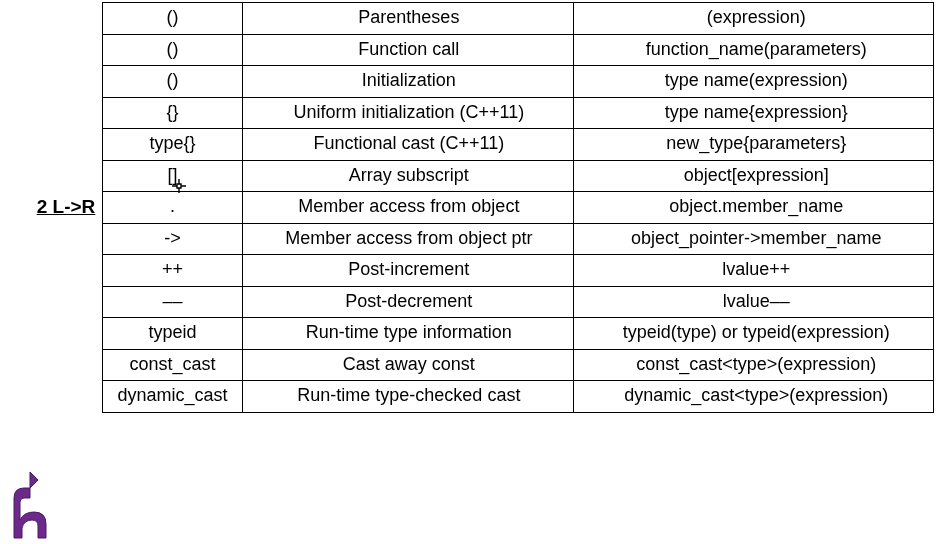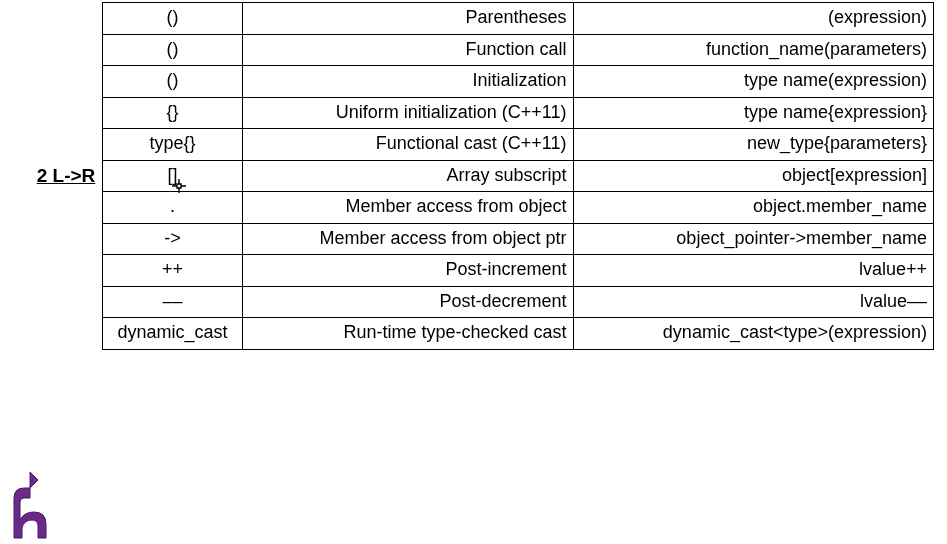--- a/index.html
+++ b/index.html
@@ -34,22 +34,22 @@
     }
     td {
       border: 1px solid #000;
       height: 31.5px;
       padding: 0 6px;
       vertical-align: middle;
       font-size: 18px;
       line-height: 1.1;
     }
     .col-op { width: 140px; text-align: center; }
-    .col-desc { width: 330px; text-align: right; padding-left: 8px; }
-    .col-pat { width: 360px; text-align: right; padding-left: 12px; }
+    .col-desc { width: 330px; text-align: center; padding-left: 8px; }
+    .col-pat { width: 360px; text-align: center; padding-left: 12px; }
     .logo {
       position: absolute;
       left: 4px;
       bottom: 4px;
       width: 56px;
       height: 70px;
     }
     .cursor {
       position: absolute;
       left: 172px;
@@ -110,20 +110,30 @@
           <td class="col-op">++</td>
           <td class="col-desc">Post-increment</td>
           <td class="col-pat">lvalue++</td>
         </tr>
         <tr>
           <td class="col-op">––</td>
           <td class="col-desc">Post-decrement</td>
           <td class="col-pat">lvalue––</td>
         </tr>
         <tr>
+          <td class="col-op">typeid</td>
+          <td class="col-desc">Run-time type information</td>
+          <td class="col-pat">typeid(type) or typeid(expression)</td>
+        </tr>
+        <tr>
+          <td class="col-op">const_cast</td>
+          <td class="col-desc">Cast away const</td>
+          <td class="col-pat">const_cast&lt;type&gt;(expression)</td>
+        </tr>
+        <tr>
           <td class="col-op">dynamic_cast</td>
           <td class="col-desc">Run-time type-checked cast</td>
           <td class="col-pat">dynamic_cast&lt;type&gt;(expression)</td>
         </tr>
       </tbody>
   </table>
 </div>
 
 <div class="logo">
   <svg viewBox="0 0 56 70" width="56" height="70">

